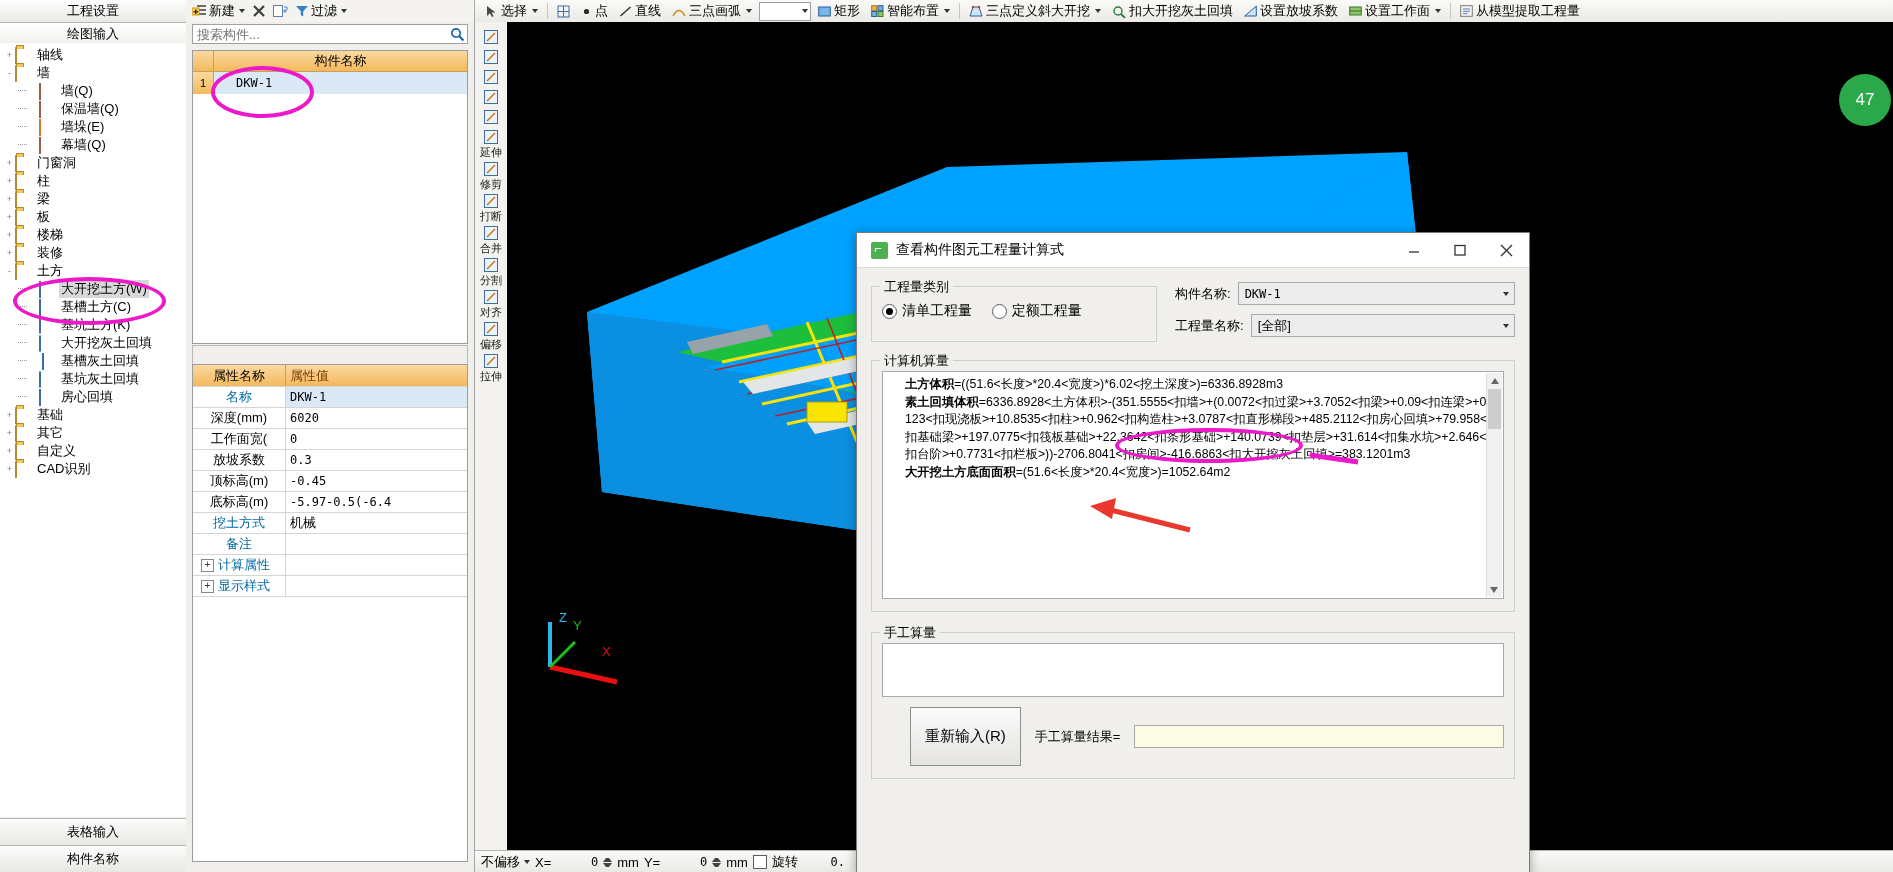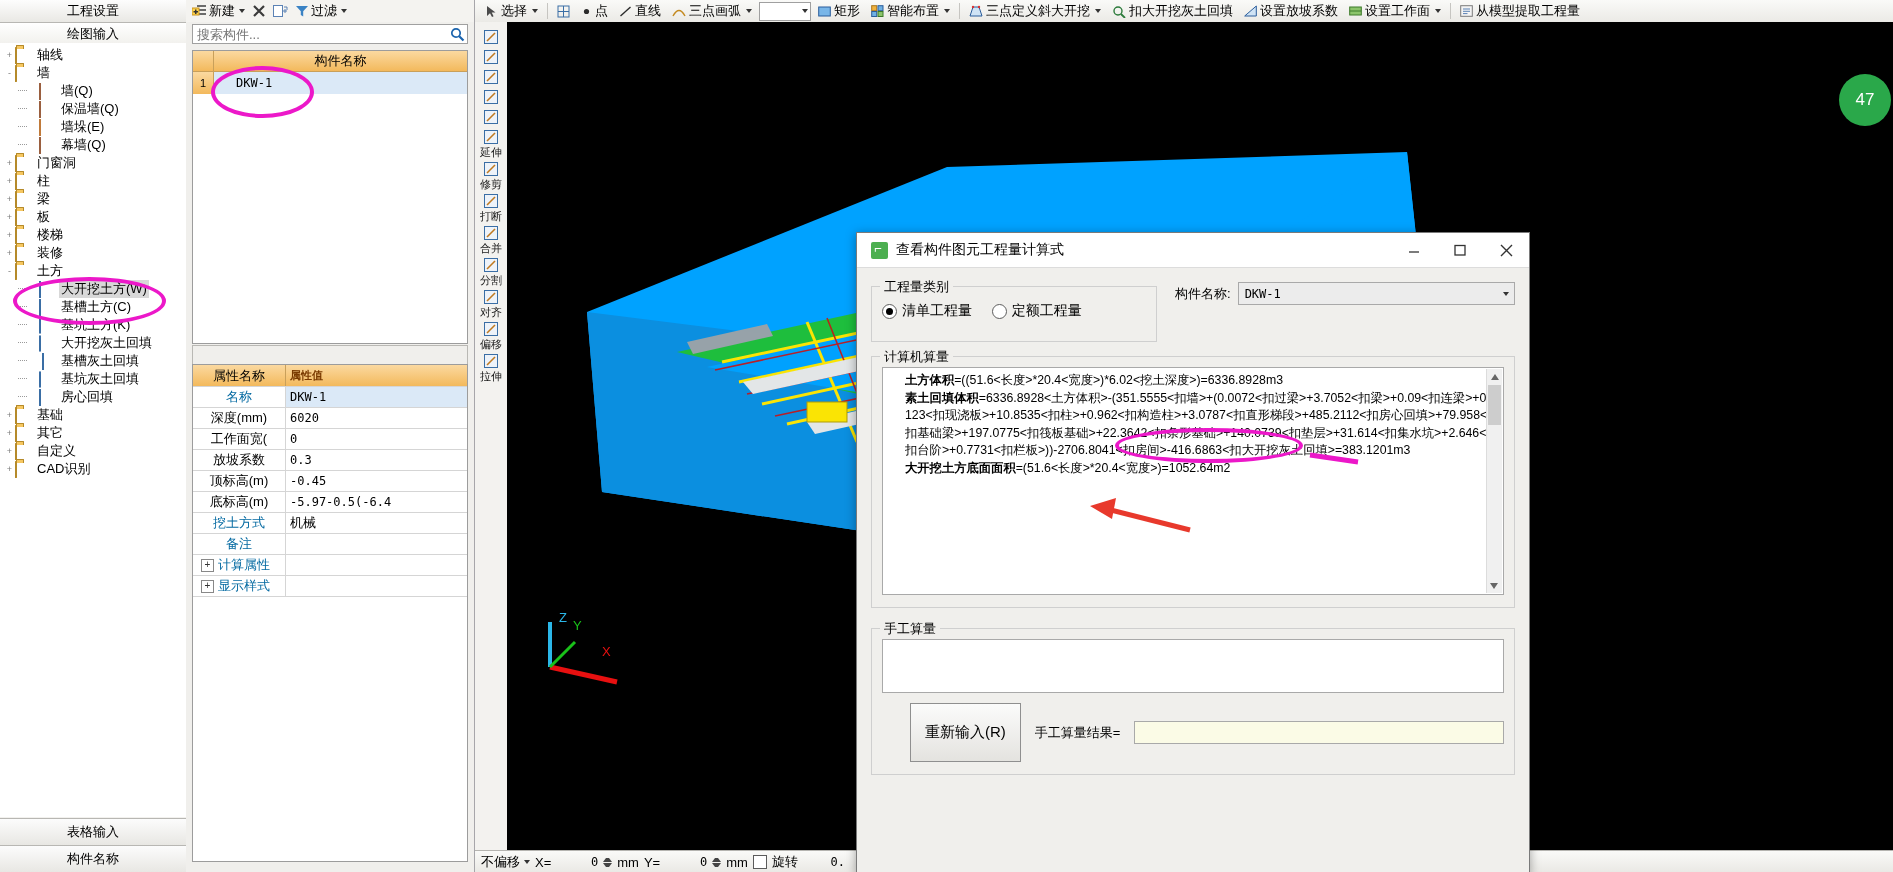--- a/index.html
+++ b/index.html
@@ -59,21 +59,21 @@
   #prop-title{position:absolute;left:6px;top:345px;right:6px;height:19px;background:#f0efec;border:1px solid #b9b8b4;border-bottom:none;
     display:flex;align-items:center;padding:16px 4px;font-size:13px;justify-content:space-between;}
   #prop-table{position:absolute;left:6px;top:364px;right:6px;bottom:10px;border:1px solid #9c9c9c;border-top:1px solid #9c9c9c;background:#fff;overflow:hidden;}
   .prow{display:flex;height:20px;border-bottom:1px solid #d5d5d5;font-size:13px;}
   .prow .pn{width:92px;border-right:1px solid #d5d5d5;display:flex;align-items:center;justify-content:center;overflow:hidden;white-space:nowrap;}
   .prow .pv{flex:1;display:flex;align-items:center;padding-left:4px;overflow:hidden;white-space:nowrap;
     font-family:"DejaVu Sans Mono","Liberation Mono",monospace;font-size:12px;}
   .prow .pv.cjk{font-family:"Liberation Sans","DejaVu Sans",sans-serif;font-size:13px;}
   .prow.hdr{background:linear-gradient(#fbd9a0,#f3b95c);height:21px;}
   .prow.hdr .pn{justify-content:center;color:#000;border-right:1px solid #c9a05a;}
-  .prow.hdr .pv{color:#7a3a00;font-family:inherit;font-size:11px;font-weight:bold;}
+  .prow.hdr .pv{color:#7a3a00;font-family:inherit;font-size:13px;}
   .prow.selrow .pv{background:#dbe9f7;}
   .blue{color:#0369a1;}
   .pexp{width:11px;height:11px;border:1px solid #888;background:#fff;font-size:10px;line-height:9px;text-align:center;margin:0 4px 0 8px;color:#333;}
 
   
   #vstrip{left:475px;top:22px;width:32px;height:850px;background:#f3f2ef;border-right:1px solid #b5b4b0;
     display:flex;flex-direction:column;align-items:center;padding-top:6px;overflow:hidden;}
   .vitem{width:28px;display:flex;flex-direction:column;align-items:center;margin-bottom:2px;cursor:default;}
   .vtxt{font-size:11px;line-height:12px;text-align:center;color:#1a1a1a;}
   .vico{width:18px;height:18px;display:flex;align-items:center;justify-content:center;}
@@ -811,20 +811,29 @@
       <div style="flex:1;padding-top:4px;">
         <div class="fld-row">
           <span class="fld-lbl">构件名称:</span>
           <span class="combo">
             <span>DKW-1</span>
             <span class="arw">
                 <span class="caret"></span>
               </span>
           </span>
         </div>
+        <div class="fld-row">
+          <span class="fld-lbl">工程量名称:</span>
+          <span class="combo cjk">
+            <span>[全部]</span>
+            <span class="arw">
+                <span class="caret"></span>
+              </span>
+          </span>
+        </div>
       </div>
     </div>
 
     <div class="fieldset" style="margin-top:14px;padding:10px 10px 12px 10px;">
       <span class="legend">计算机算量</span>
       <div id="formula-box">
         <div id="formula-text">
             <span class="ftl" style="padding-left: 14px;"><b class="fb">土方体积</b><span>=((51.6&lt;长度&gt;*20.4&lt;宽度&gt;)*6.02&lt;挖土深度&gt;)=6336.8928m3</span></span>
             <span class="ftl" style="padding-left: 14px;"><b class="fb">素土回填体积</b><span>=6336.8928&lt;土方体积&gt;-(351.5555&lt;扣墙&gt;+(0.0072&lt;扣过梁&gt;+3.7052&lt;扣梁&gt;+0.09&lt;扣连梁&gt;+0.3123&lt;扣现浇板&gt;+10.8535&lt;扣柱&gt;+0.962&lt;扣构造柱&gt;+3.0787&lt;扣直形梯段&gt;+485.2112&lt;扣房心回填&gt;+79.958&lt;扣基础梁&gt;+197.0775&lt;扣筏板基础&gt;+22.3642&lt;扣条形基础&gt;+140.0739&lt;扣垫层&gt;+31.614&lt;扣集水坑&gt;+2.646&lt;扣台阶&gt;+0.7731&lt;扣栏板&gt;))-2706.8041&lt;扣房间&gt;-416.6863&lt;扣大开挖灰土回填&gt;=383.1201m3</span></span>
             <span class="ftl" style="padding-left: 14px;"><b class="fb">大开挖土方底面面积</b><span>=(51.6&lt;长度&gt;*20.4&lt;宽度&gt;)=1052.64m2</span></span>

